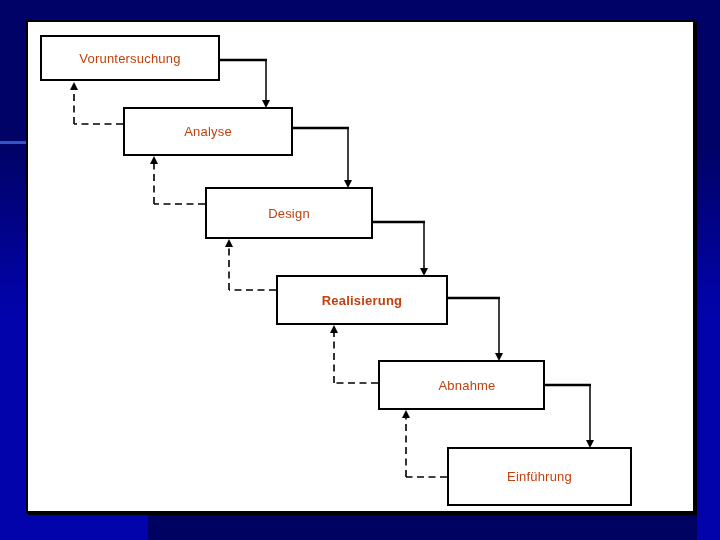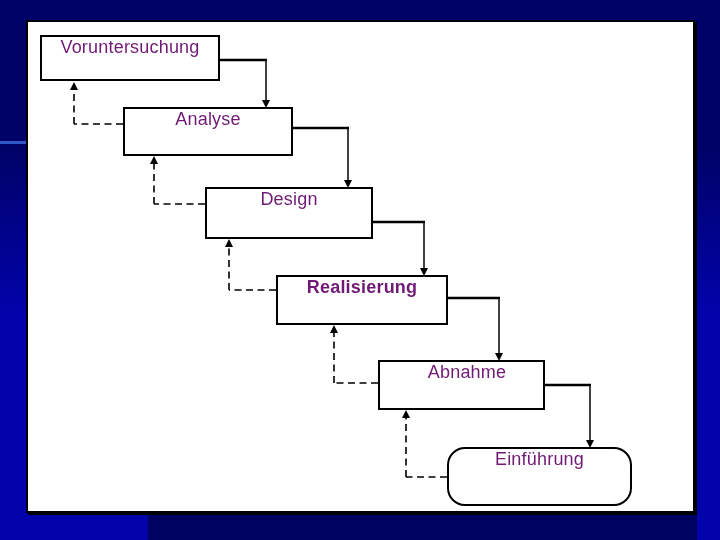--- a/index.html
+++ b/index.html
@@ -12,29 +12,29 @@
   .bg-bottom-band { position:absolute; left:148px; top:514px; width:549px; height:26px; background:#000261; }
   .bg-left-line  { position:absolute; left:0; top:141px; width:27px; height:3px; background:#2E57C5; }
   .panel {
     position:absolute; left:26px; top:20px; width:669px; height:493px;
     box-sizing:border-box; background:#FFFFFF; border:2px solid #000;
     box-shadow:2px 2px 0 #000;
   }
   .arrows { position:absolute; left:0; top:0; width:720px; height:540px; pointer-events:none; }
   .dbox {
     position:absolute; box-sizing:border-box; background:#FFFFFF; border:2px solid #000;
-    display:flex; justify-content:center;
-    font-size:18px; color:#701a75; letter-spacing:0.2px;
+    display:flex; align-items:center; justify-content:center;
+    font-size:13px; color:#c2410c; letter-spacing:0.2px;
   }
   .b1 { left:40px;  top:35px;  width:180px; height:46px; }
   .b2 { left:123px; top:107px; width:170px; height:49px; }
   .b3 { left:205px; top:187px; width:168px; height:52px; }
   .b4 { left:276px; top:275px; width:172px; height:50px;font-weight:bold; }
   .b5 { left:378px; top:360px; width:167px; height:50px;padding-left:11px; }
-  .b6 { left:447px; top:447px; width:185px; height:59px;border-radius:18px; }
+  .b6 { left:447px; top:447px; width:185px; height:59px; }
   .solidline  { stroke:#000; fill:none; }
   .dashline   { stroke:#000; fill:none; stroke-dasharray:7 4.5; stroke-width:1.6; }
   .ahead      { fill:#000; stroke:none; }
 </style>
 </head>
 <body>
 
 <div class="stage">
 
   <div class="bg-bottom-band"></div>

